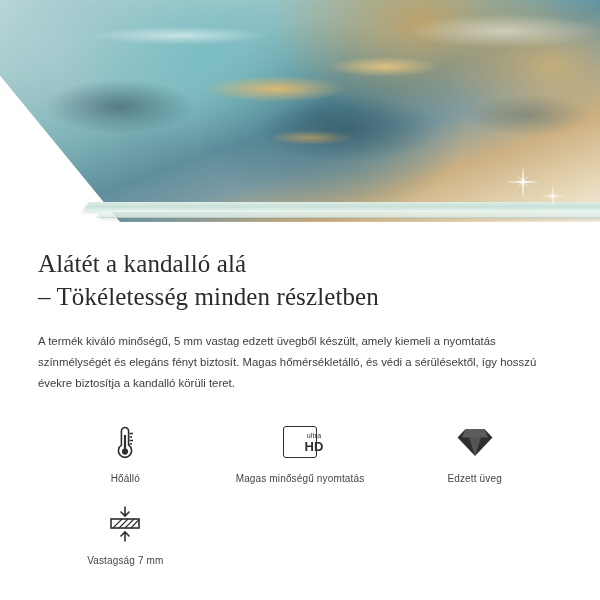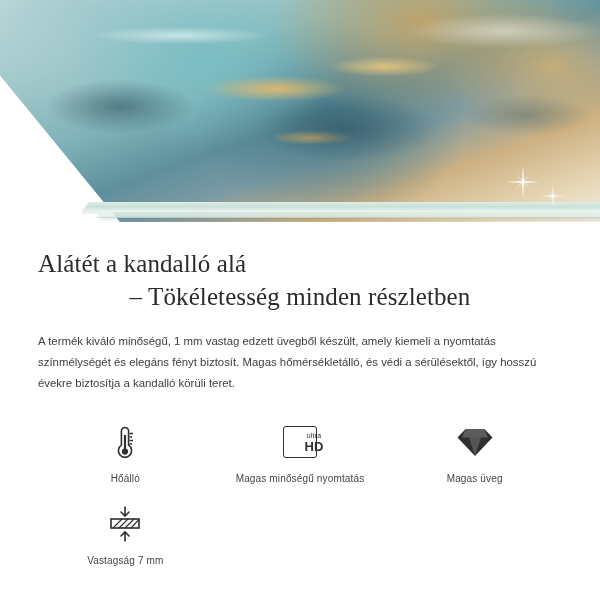--- a/index.html
+++ b/index.html
@@ -116,21 +116,21 @@
     padding: 26px 38px 0 38px;
   }
   .headline {
     font-family: "Liberation Serif", serif;
     font-size: 25px;
     line-height: 1.3;
     color: #2b2b2b;
     font-weight: 400;
     letter-spacing: .1px;
   }
-  .headline .l2 { display: block; text-align: center; }
+  .headline .l2 { display: block; }
   .body-text {
     margin-top: 18px;
     font-size: 11.4px;
     line-height: 1.85;
     color: #3d3d3d;
     max-width: 524px;
   }
 
   
   .features {
@@ -194,21 +194,21 @@
     </div>
   </div>
 
   <div class="content">
 
     <h1 class="headline">
       <span>Alátét a kandalló alá</span>
       <span class="l2">– Tökéletesség minden részletben</span>
     </h1>
 
-    <p class="body-text">A termék kiváló minőségű, 1 mm vastag edzett üvegből készült, amely kiemeli a nyomtatás színmélységét és elegáns fényt biztosít. Magas hőmérsékletálló, és védi a sérülésektől, így hosszú évekre biztosítja a kandalló körüli teret.</p>
+    <p class="body-text">A termék kiváló minőségű, 5 mm vastag edzett üvegből készült, amely kiemeli a nyomtatás színmélységét és elegáns fényt biztosít. Magas hőmérsékletálló, és védi a sérülésektől, így hosszú évekre biztosítja a kandalló körüli teret.</p>
 
     <div class="features">
 
       <div class="feature">
         <div class="ico">
           <svg width="26" height="40" viewBox="0 0 26 40" fill="none" stroke="#2f2f2f" stroke-width="1.6">
             <path d="M13 5.5a3.6 3.6 0 0 1 3.6 3.6v14.1a6.6 6.6 0 1 1-7.2 0V9.1A3.6 3.6 0 0 1 13 5.5z"></path>
             <circle cx="13" cy="29.6" r="3.1" fill="#2f2f2f" stroke="none"></circle>
             <rect x="11.9" y="13" width="2.2" height="14" fill="#2f2f2f" stroke="none"></rect>
             <path d="M17.6 11.5h3.4M17.6 15h2.4M17.6 18.5h3.4M17.6 22h2.4"></path>
@@ -229,21 +229,21 @@
 
 
       <div class="feature">
         <div class="ico">
           <svg width="38" height="34" viewBox="0 0 38 34" fill="#2f2f2f">
             <path d="M9.5 4h19l8 8.4L19 31 1.5 12.4 9.5 4z"></path>
             <path d="M9.5 4 6 12.4h26L28.5 4H9.5z" fill="#ffffff" opacity="0.22"></path>
             <path d="M19 31 13 12.4h12L19 31z" fill="#ffffff" opacity="0.18"></path>
           </svg>
         </div>
-        <div class="cap">Magas üveg</div>
+        <div class="cap">Edzett üveg</div>
       </div>
 
 
       <div class="feature">
         <div class="ico">
           <svg width="40" height="40" viewBox="0 0 40 40" fill="none" stroke="#2f2f2f" stroke-width="1.6" stroke-linecap="round">
             <path d="M20 3v8M16 8l4 4 4-4"></path>
             <rect x="6" y="15" width="28" height="9" stroke="#2f2f2f" stroke-width="1.6" fill="none"></rect>
             <path d="M8 24 17 15M14 24 23 15M20 24 29 15M26 24 33.5 16" stroke-width="1.1"></path>
             <path d="M20 37v-8M16 32l4-4 4 4"></path>

